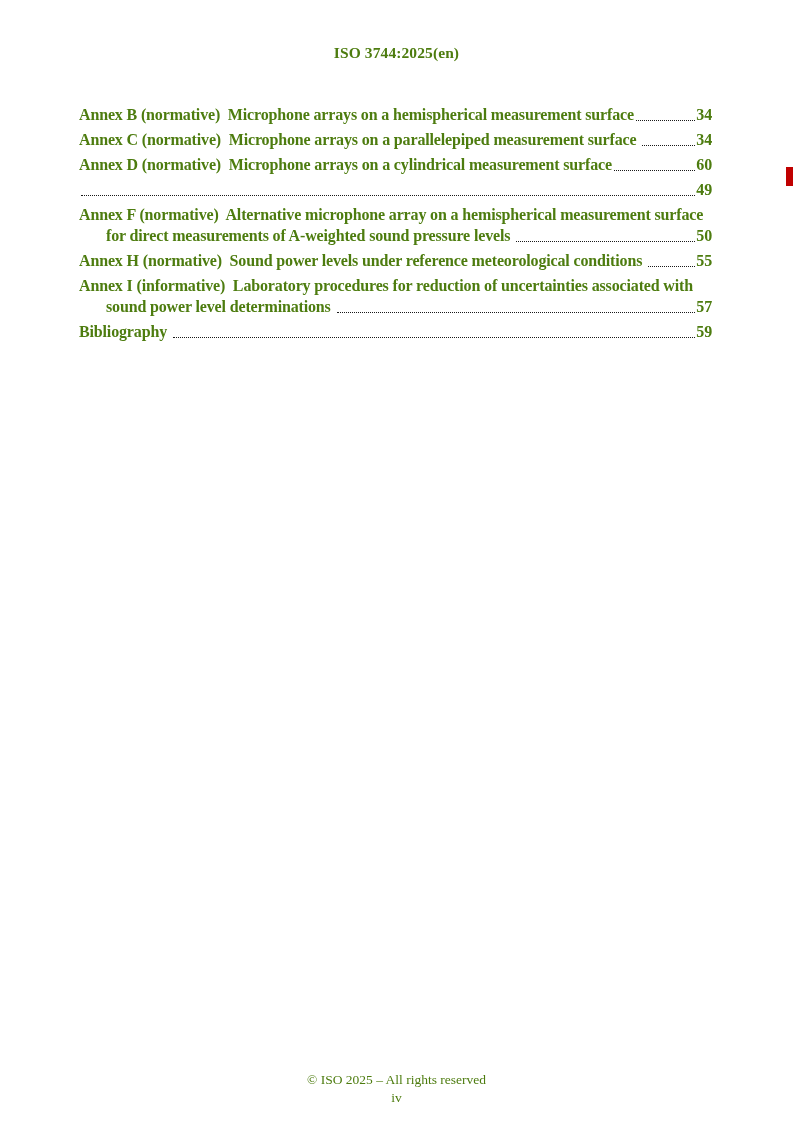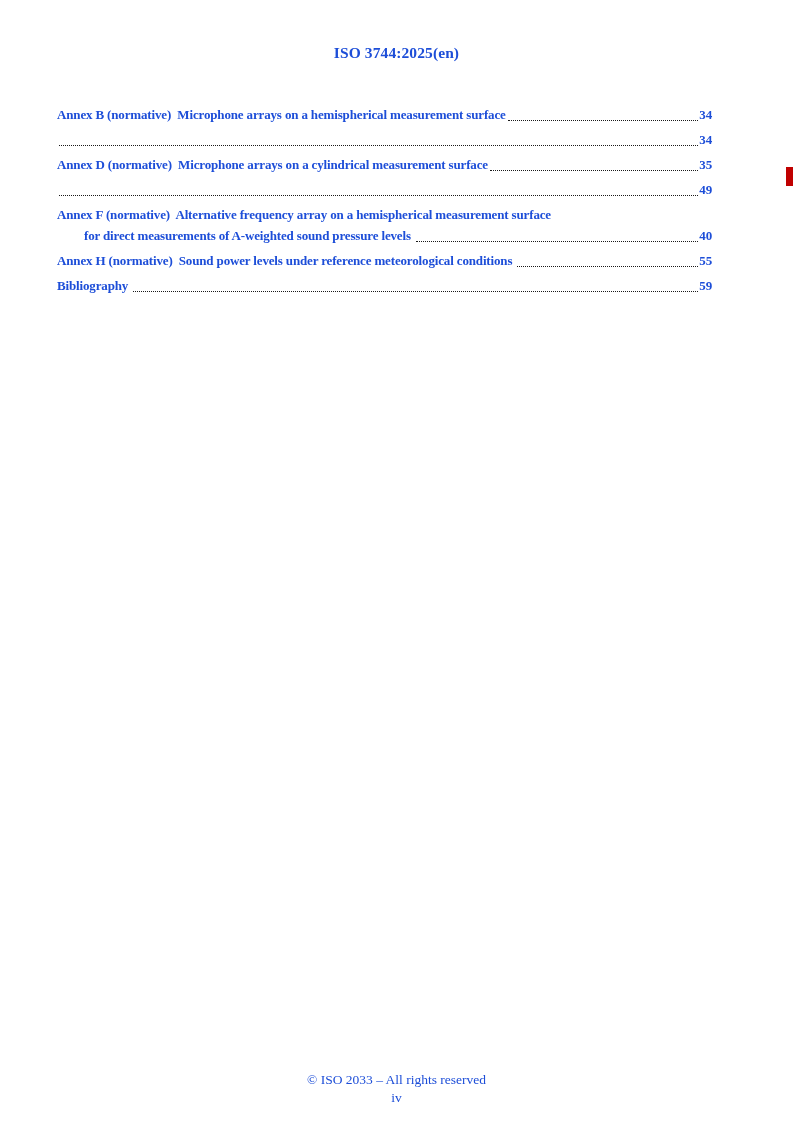--- a/index.html
+++ b/index.html
@@ -2,21 +2,21 @@
 <html><head>
 <meta charset="utf-8">
 <style>
   html, body { margin: 0; padding: 0; background: #ffffff; }
   .page {
     position: relative;
     width: 793px;
     height: 1122px;
     background: #ffffff;
     font-family: "Liberation Serif", "DejaVu Serif", serif;
-    color: #1d4ed8;
+    color: #4d7c0f;
     overflow: hidden;
   }
   .header {
     position: absolute;
     top: 44px;
     left: 0;
     width: 100%;
     text-align: center;
     font-weight: bold;
     font-size: 15.5px;
@@ -27,22 +27,23 @@
     top: 104px;
     left: 57px;
     width: 655px;
   }
   .toc-entry { margin-bottom: 4px; }
   .toc-line {
     display: flex;
     align-items: baseline;
     line-height: 21px;
     font-weight: bold;
-    font-size: 13px;
+    font-size: 16px;
     letter-spacing: -0.15px;
+    margin-left: 22px;
   }
   .toc-line.wrap { padding-left: 27px; }
   .toc-text {
     white-space: pre;
     flex-shrink: 0;
   }
   .dots {
     flex: 1 1 0;
     min-width: 0;
     border-bottom: 1.9px dotted #1a1a1a;
@@ -81,62 +82,73 @@
   <div class="toc" id="toc">
       <div class="toc-entry">
         <div class="toc-line">
           <span class="toc-text">Annex B (normative)  Microphone arrays on a hemispherical measurement surface</span>
           <span class="dots"></span>
           <span class="pagenum">34</span>
         </div>
       </div>
       <div class="toc-entry">
         <div class="toc-line">
+          <span class="toc-text">Annex C (normative)  Microphone arrays on a parallelepiped measurement surface </span>
           <span class="dots"></span>
           <span class="pagenum">34</span>
         </div>
       </div>
       <div class="toc-entry">
         <div class="toc-line">
           <span class="toc-text">Annex D (normative)  Microphone arrays on a cylindrical measurement surface</span>
           <span class="dots"></span>
-          <span class="pagenum">35</span>
+          <span class="pagenum">60</span>
         </div>
       </div>
       <div class="toc-entry">
         <div class="toc-line">
           <span class="dots"></span>
           <span class="pagenum">49</span>
         </div>
       </div>
       <div class="toc-entry">
         <div class="toc-line">
-          <span class="toc-text">Annex F (normative)  Alternative frequency array on a hemispherical measurement surface</span>
+          <span class="toc-text">Annex F (normative)  Alternative microphone array on a hemispherical measurement surface</span>
         </div>
         <div class="toc-line wrap">
           <span class="toc-text">for direct measurements of A-weighted sound pressure levels </span>
           <span class="dots"></span>
-          <span class="pagenum">40</span>
+          <span class="pagenum">50</span>
         </div>
       </div>
       <div class="toc-entry">
         <div class="toc-line">
           <span class="toc-text">Annex H (normative)  Sound power levels under reference meteorological conditions </span>
           <span class="dots"></span>
           <span class="pagenum">55</span>
+        </div>
+      </div>
+      <div class="toc-entry">
+        <div class="toc-line">
+          <span class="toc-text">Annex I (informative)  Laboratory procedures for reduction of uncertainties associated with</span>
+        </div>
+        <div class="toc-line wrap">
+          <span class="toc-text">sound power level determinations </span>
+          <span class="dots"></span>
+          <span class="pagenum">57</span>
         </div>
       </div>
       <div class="toc-entry">
         <div class="toc-line">
           <span class="toc-text">Bibliography </span>
           <span class="dots"></span>
           <span class="pagenum">59</span>
         </div>
       </div>
     </div>
 
   <div class="footer">
-    <div>© ISO 2033 – All rights reserved</div>
+    <div>© ISO 2025 – All rights reserved</div>
     <div>iv</div>
   </div>
 
   <div class="rev-marker" style="background: rgb(192, 0, 0);"></div>
 </div>
 
 </body></html>

